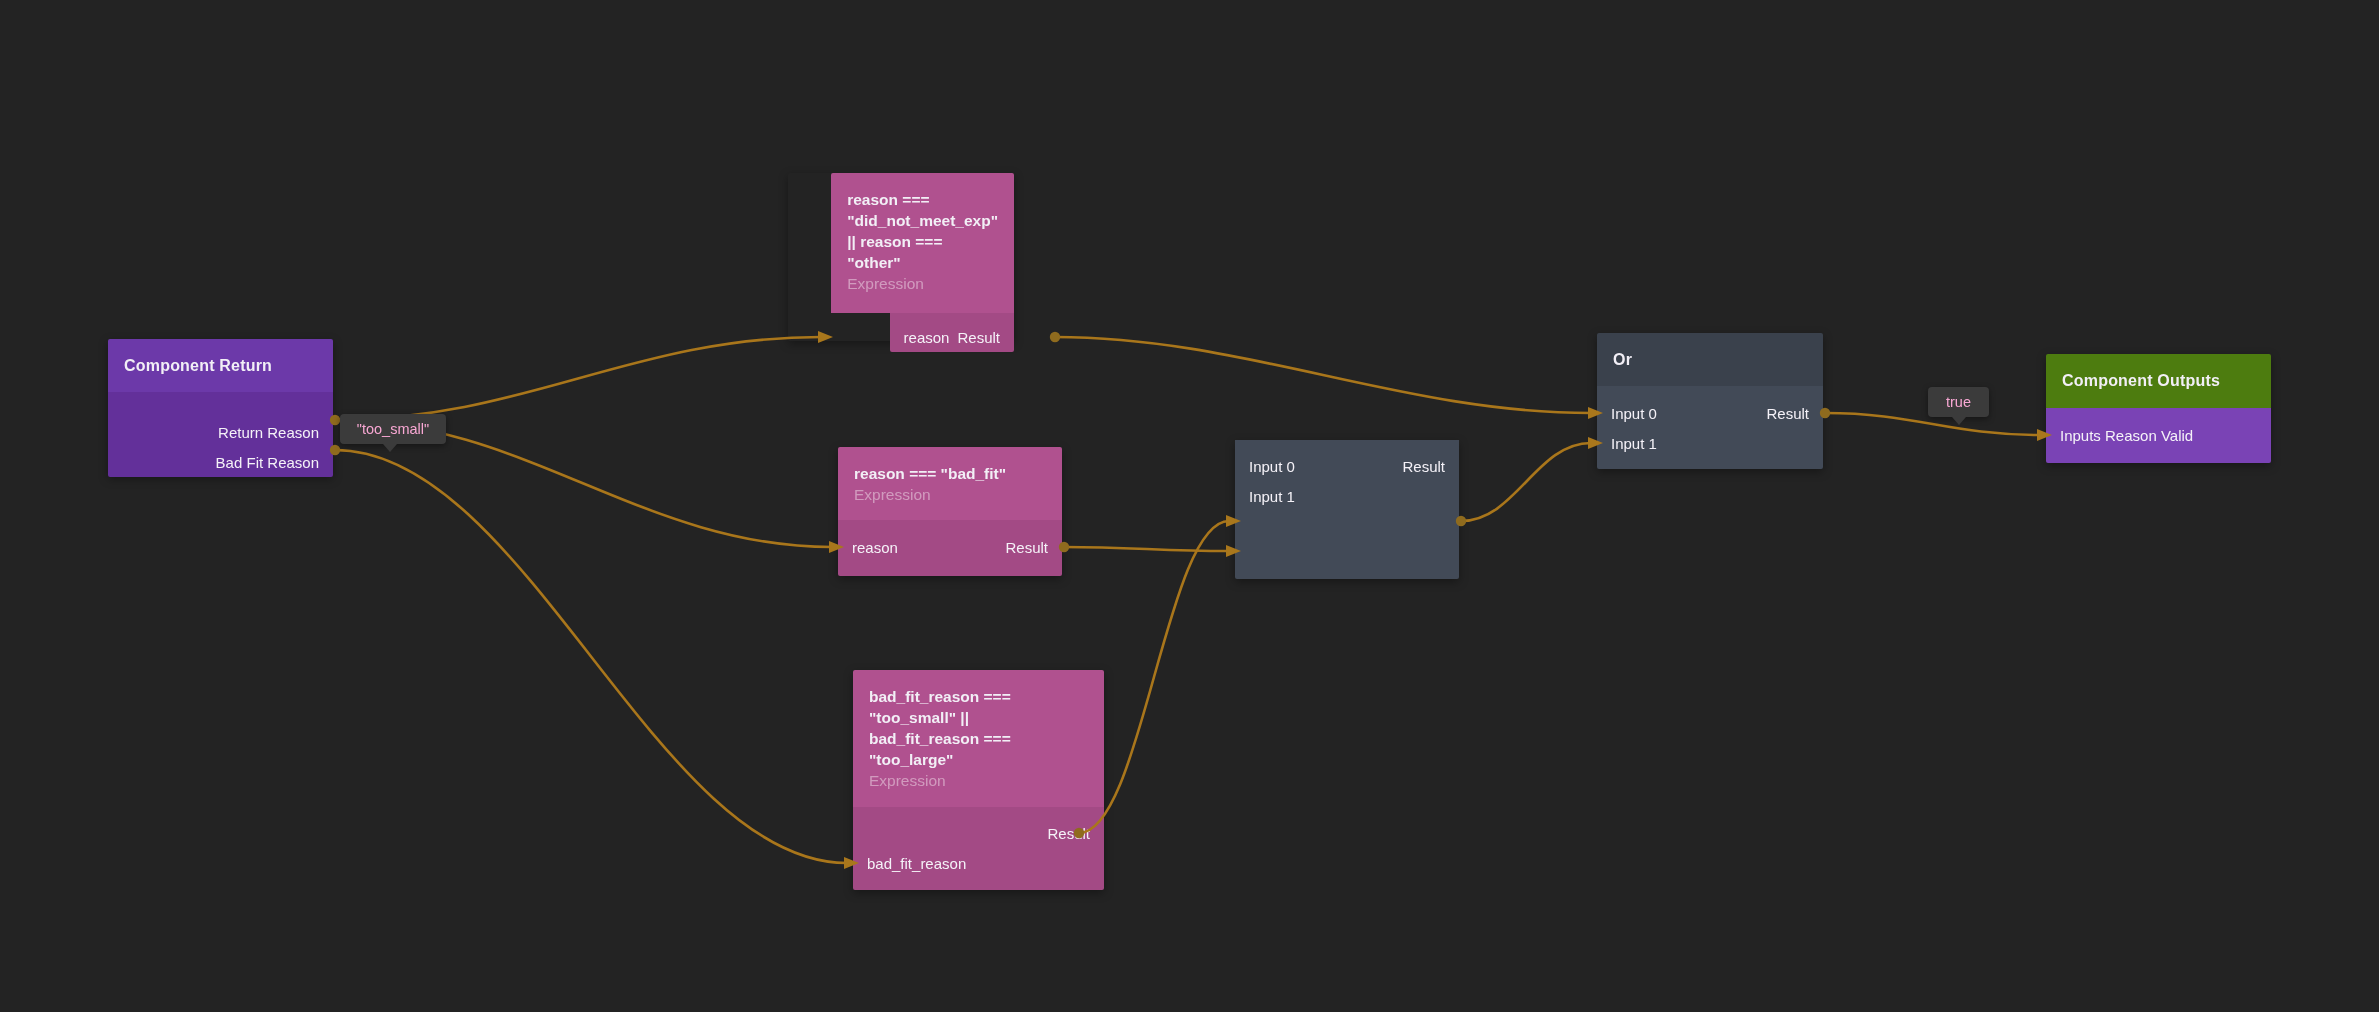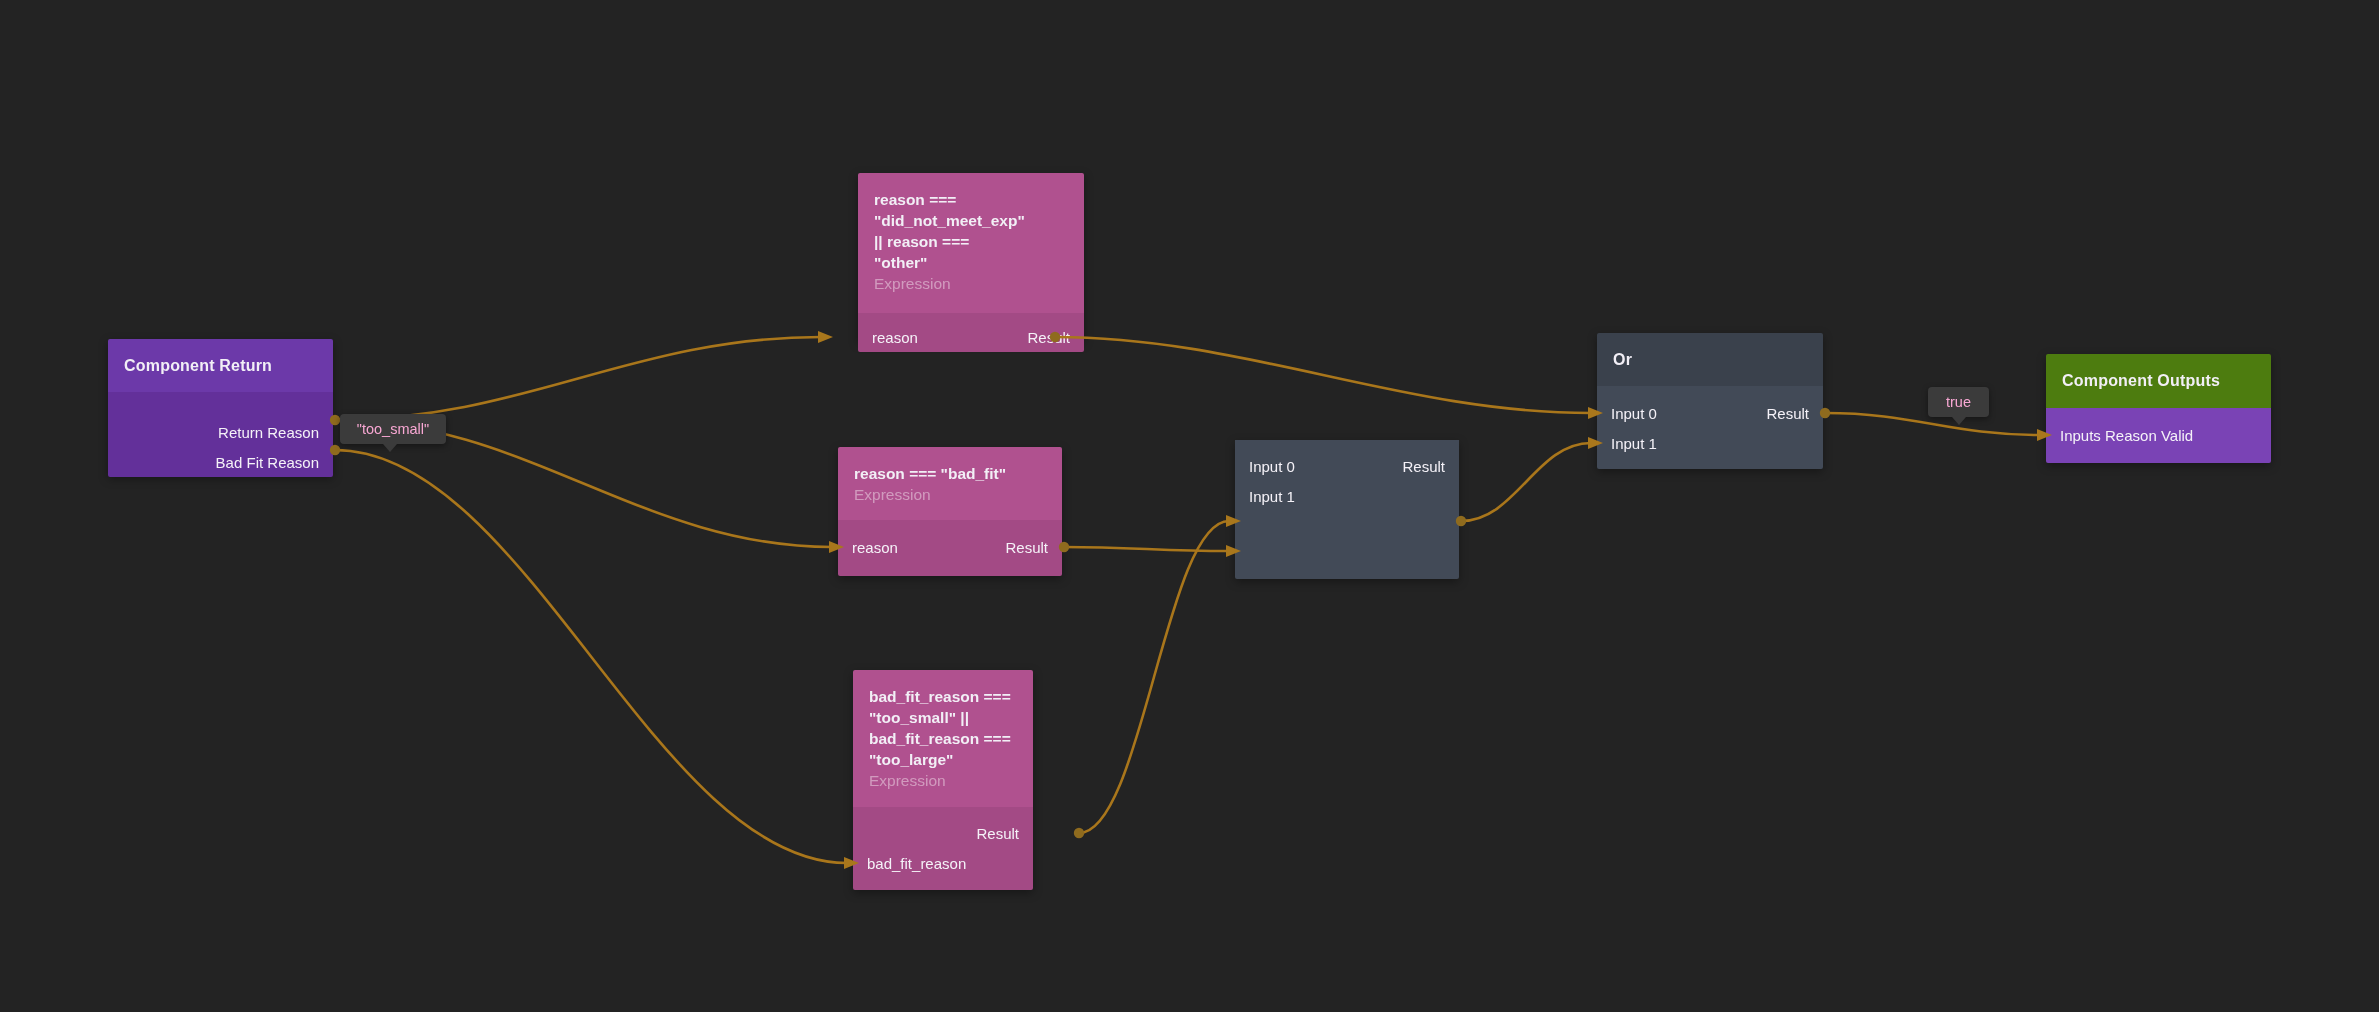--- a/index.html
+++ b/index.html
@@ -14,21 +14,21 @@
   }
   .node-header{box-sizing:border-box;flex:0 0 auto;border-radius:2px 2px 0 0;}
   .kind-io .node-header,.kind-logic .node-header{
     display:flex;align-items:center;padding:0 16px;font-size:16px;font-weight:bold;
     letter-spacing:.2px;
   }
   .kind-expression .node-header{padding:16px 16px 0 16px;font-size:15.5px;}
   .expr-title{font-weight:bold;line-height:21px;white-space:pre-line;}
   .expr-sub{line-height:21px;color:rgba(255,255,255,.42);}
   .node-body{flex:1 1 auto;border-radius:0 0 2px 2px;box-sizing:border-box;}
-  .row{height:30px;display:flex;align-items:center;padding:0 14px;font-size:15px;}
+  .row{height:30px;display:flex;align-items:center;padding:0 14px;font-size:15px;gap:8px;}
   .plabel{white-space:nowrap;color:#f5f2f8;}
   .plabel.out{margin-left:auto;}
   .tooltip{
     position:absolute;z-index:30;background:#3b3b3b;border-radius:4px;
     display:flex;align-items:center;justify-content:center;
     color:#f9a8d4;font-size:14.5px;box-shadow:0 2px 6px rgba(0,0,0,.4);
     box-sizing:border-box;
   }
   .tooltip .tail{
     position:absolute;bottom:-8px;width:0;height:0;
@@ -73,21 +73,21 @@
       </div>
       <div class="node-body" style="background: rgb(99, 48, 154); padding-top: 25px;">
         <div class="row">
           <span class="plabel out">Return Reason</span>
         </div>
         <div class="row">
           <span class="plabel out">Bad Fit Reason</span>
         </div>
       </div>
     </div>
-    <div class="node kind-expression" style="left: 858px; top: 173px; width: 226px; height: 168px;">
+    <div class="node kind-expression" style="left: 788px; top: 173px; width: 226px; height: 168px; align-items: flex-end;">
       <div class="node-header" style="height: 140px; background: rgb(176, 81, 143);">
         <div class="expr-title">reason ===
 "did_not_meet_exp"
 || reason ===
 "other"</div>
         <div class="expr-sub">Expression</div>
       </div>
       <div class="node-body" style="background: rgb(163, 74, 133); padding-top: 9px;">
         <div class="row">
           <span class="plabel in">reason</span>
@@ -100,21 +100,21 @@
         <div class="expr-title">reason === "bad_fit"</div>
         <div class="expr-sub">Expression</div>
       </div>
       <div class="node-body" style="background: rgb(163, 74, 133); padding-top: 12px;">
         <div class="row">
           <span class="plabel in">reason</span>
           <span class="plabel out">Result</span>
         </div>
       </div>
     </div>
-    <div class="node kind-expression" style="left: 853px; top: 670px; width: 180px; height: 220px;">
+    <div class="node kind-expression" style="left: 853px; top: 670px; width: 251px; height: 220px;">
       <div class="node-header" style="height: 137px; background: rgb(176, 81, 143);">
         <div class="expr-title">bad_fit_reason ===
 "too_small" ||
 bad_fit_reason ===
 "too_large"</div>
         <div class="expr-sub">Expression</div>
       </div>
       <div class="node-body" style="background: rgb(163, 74, 133); padding-top: 11px;">
         <div class="row">
           <span class="plabel out">Result</span>

